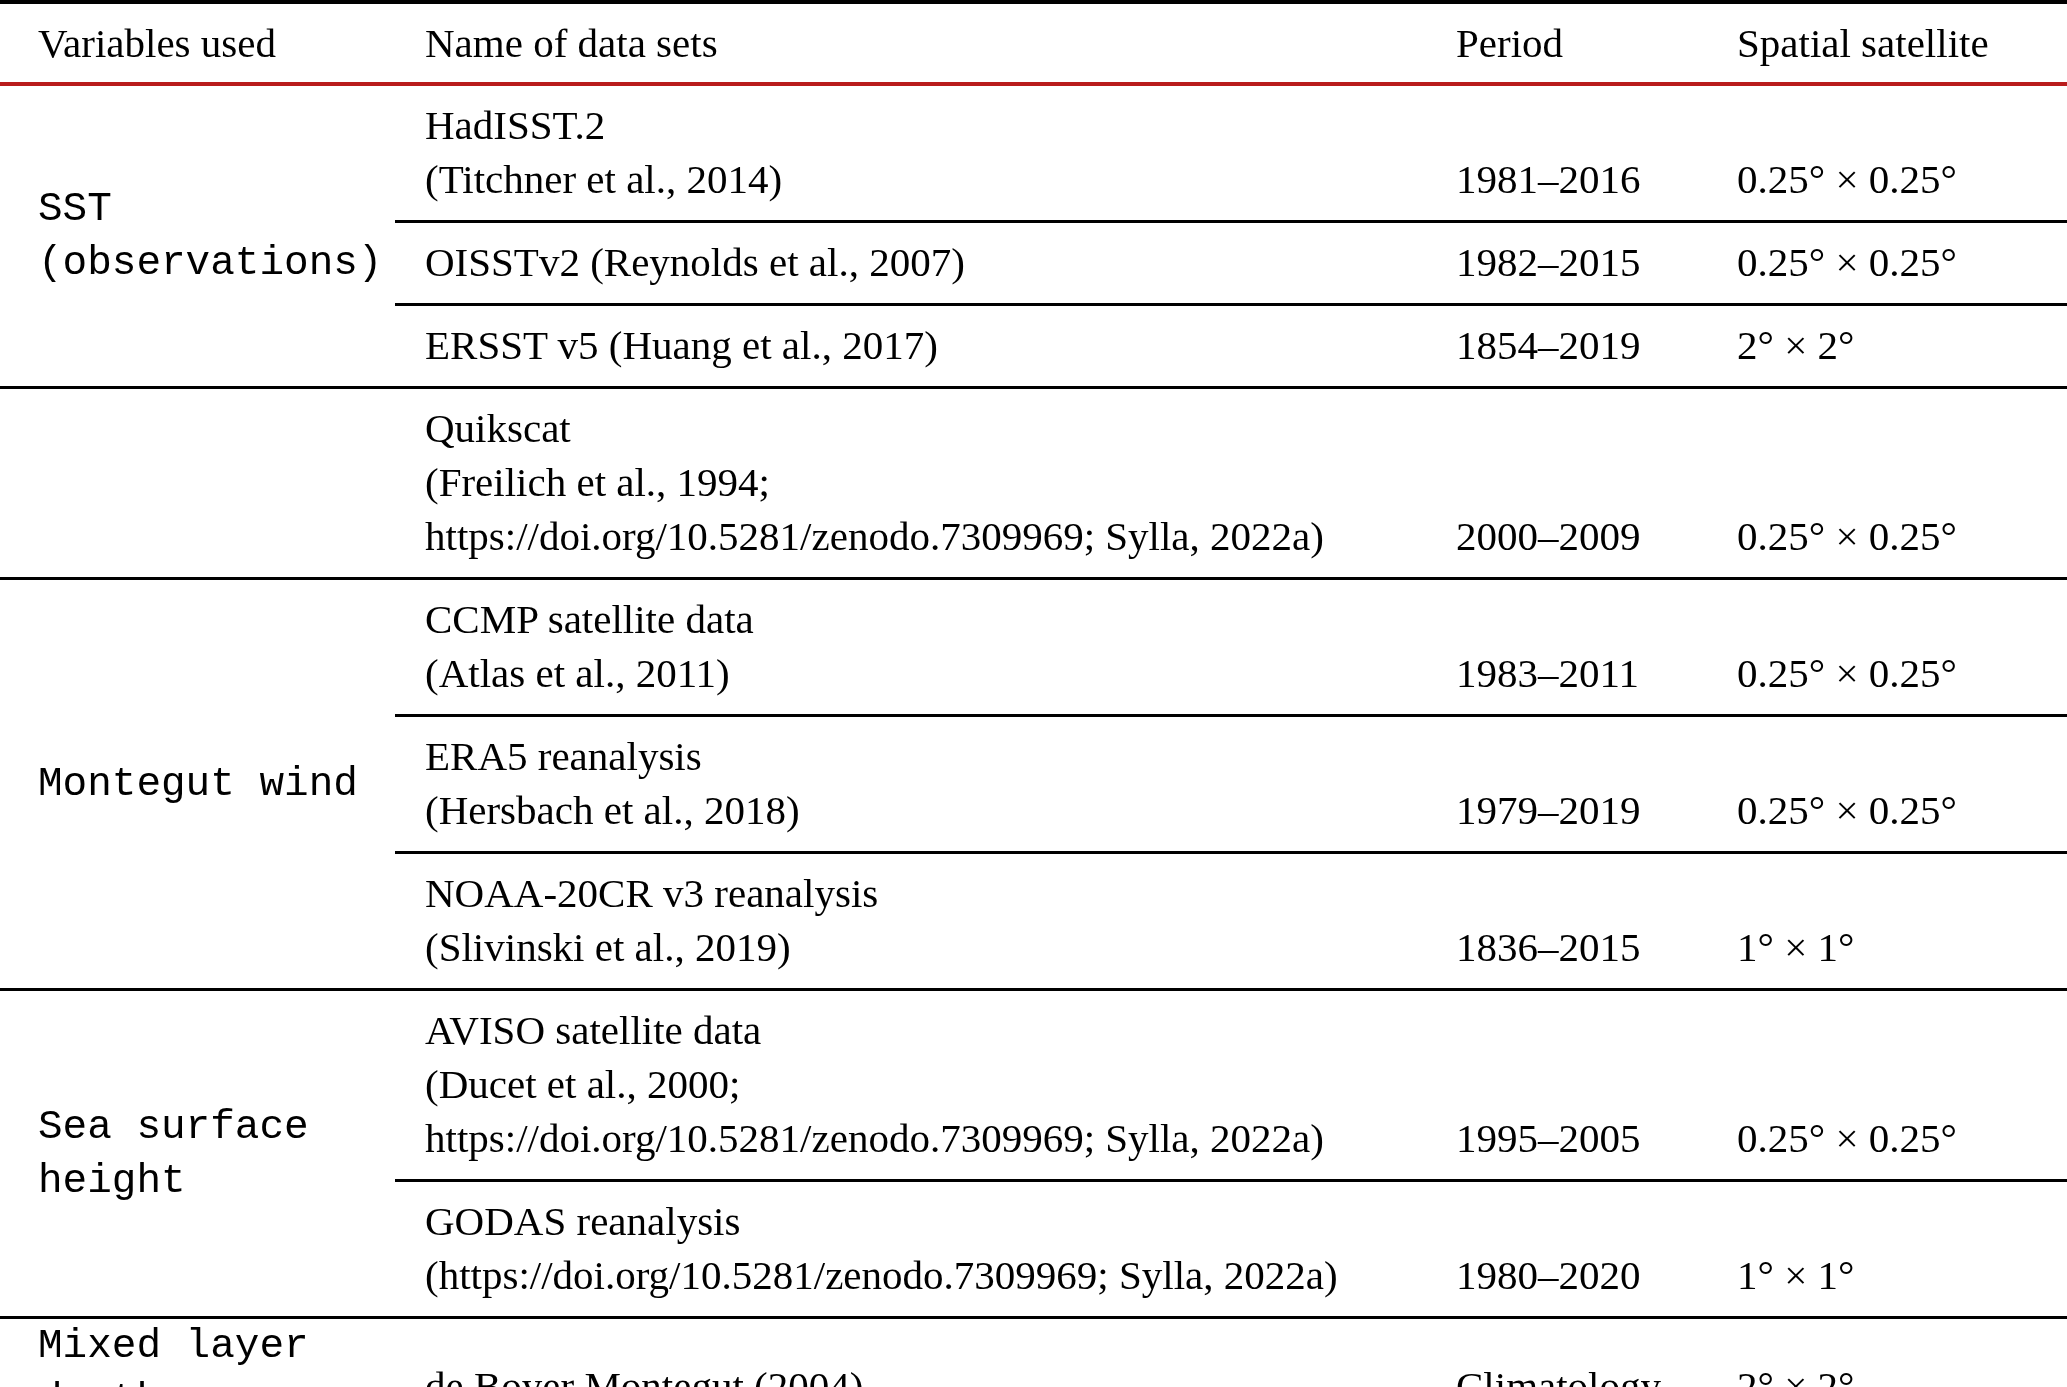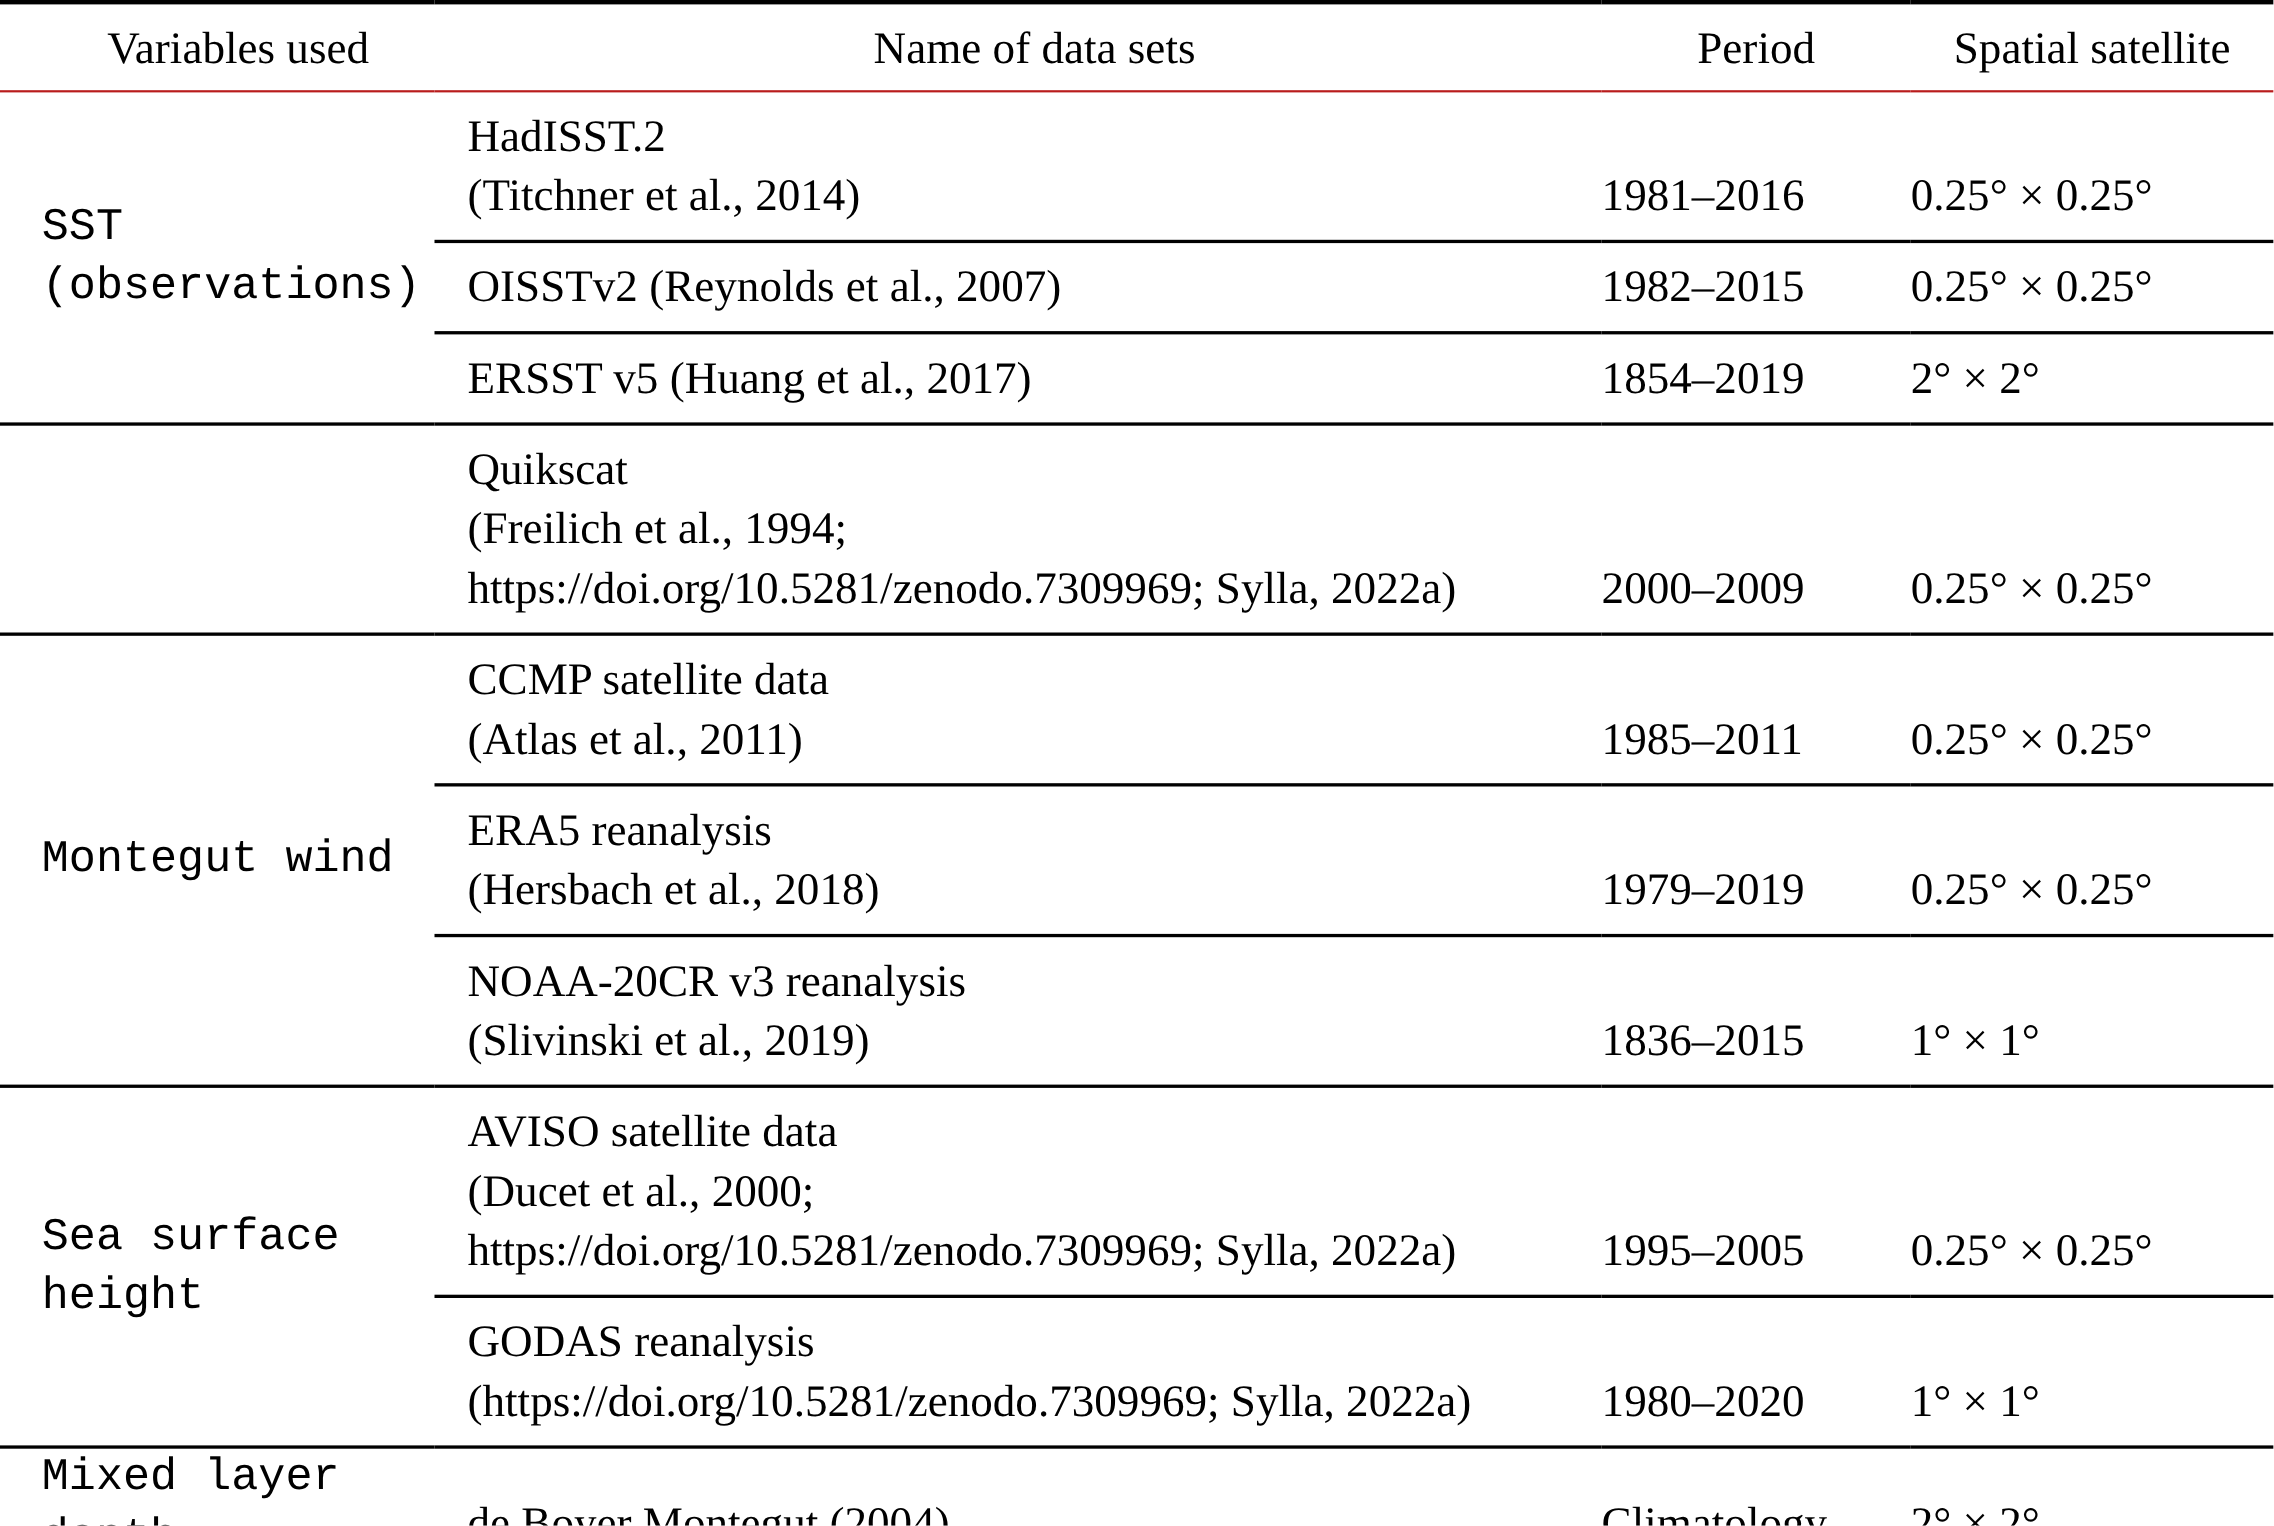--- a/index.html
+++ b/index.html
@@ -24,24 +24,24 @@
     border-top: 4px solid #000;
     border-bottom: 4px solid #000;
   }
   col.w-var    { width: 395px; }
   col.w-name   { width: 1061px; }
   col.w-period { width: 281px; }
   col.w-res    { width: 330px; }
 
   thead th {
     font-weight: normal;
-    text-align: center;
+    text-align: left;
     vertical-align: middle;
     height: 78px;
-    border-bottom: 2px solid #b91c1c;
+    border-bottom: 4px solid #b91c1c;
     padding: 0;
   }
   th.c-var, td.c-var { padding-left: 38px; }
   th.c-name, td.c-name { padding-left: 30px; }
   th.c-period, td.c-period { padding-left: 0; }
   th.c-res, td.c-res { padding-left: 0; }
 
   tbody.group { border-bottom: 3px solid #000; }
 
   td {
@@ -118,21 +118,21 @@
           <td class="c-res">0.25° × 0.25°</td>
         </tr>
       </tbody>
       <tbody class="group">
         <tr class="inner">
           <td class="c-var" rowspan="3">Montegut wind</td>
           <td class="c-name">
             <div>CCMP satellite data</div>
             <div>(Atlas et al., 2011)</div>
           </td>
-          <td class="c-period">1985–2011</td>
+          <td class="c-period">1983–2011</td>
           <td class="c-res">0.25° × 0.25°</td>
         </tr>
         <tr class="inner">
           <td class="c-name">
             <div>ERA5 reanalysis</div>
             <div>(Hersbach et al., 2018)</div>
           </td>
           <td class="c-period">1979–2019</td>
           <td class="c-res">0.25° × 0.25°</td>
         </tr>

